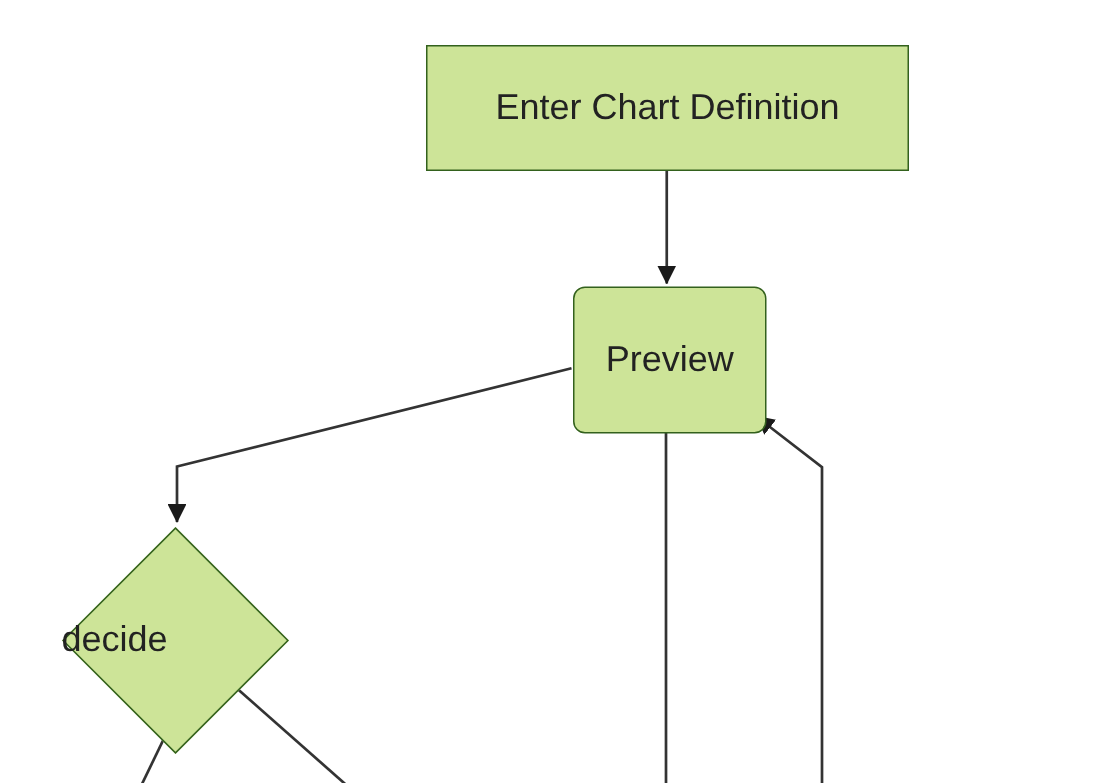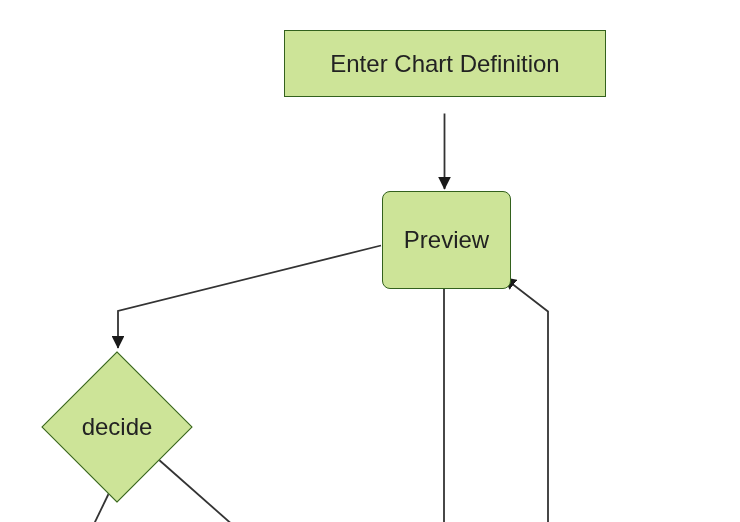--- a/index.html
+++ b/index.html
@@ -36,21 +36,21 @@
     align-items: center;
     justify-content: center;
     background: var(--node-fill, #cde498);
     border: 1.5px solid var(--node-border, #33611d);
     color: var(--text, #222222);
     font-size: 24px;
     white-space: nowrap;
   }
   .node-rect {
     left: 284px; top: 30px;
-    width: 322px; height: 67px;
+    width: 322px; height: 84px;
   }
   .node-rounded {
     left: 382px; top: 191px;
     width: 129px; height: 98px;
     border-radius: 8px;
   }
   .node-diamond-wrap {
     position: absolute;
     left: 41px; top: 350px;
     width: 152px; height: 153px;
@@ -62,21 +62,21 @@
     box-sizing: border-box;
     background: var(--node-fill, #cde498);
     border: 1.5px solid var(--node-border, #33611d);
     transform: translate(-50%, -50%) rotate(45deg);
   }
   .diamond-label {
     position: absolute;
     left: 0; top: 0; right: 0; bottom: 0;
     display: flex;
     align-items: center;
-    justify-content: center;
+    justify-content: flex-start;
     color: var(--text, #222222);
     font-size: 24px;
     white-space: nowrap;
   }
 </style>
 </head>
 <body>
 
 <div class="stage">
 

